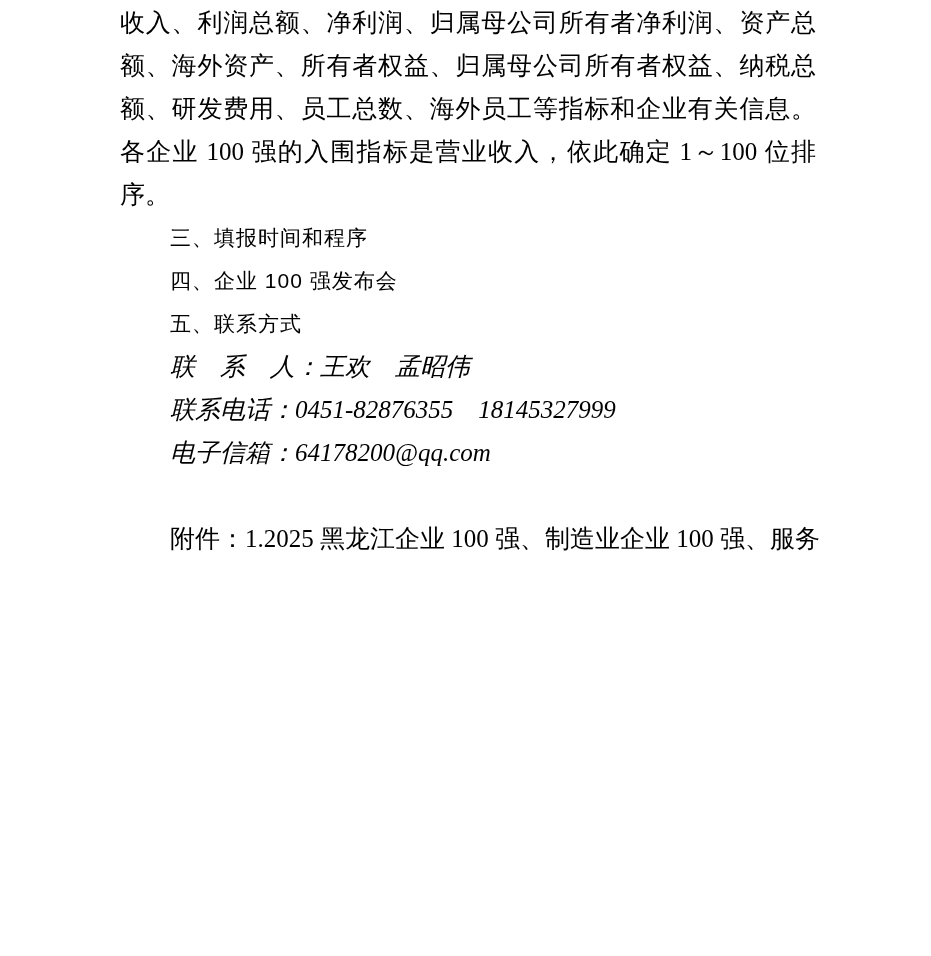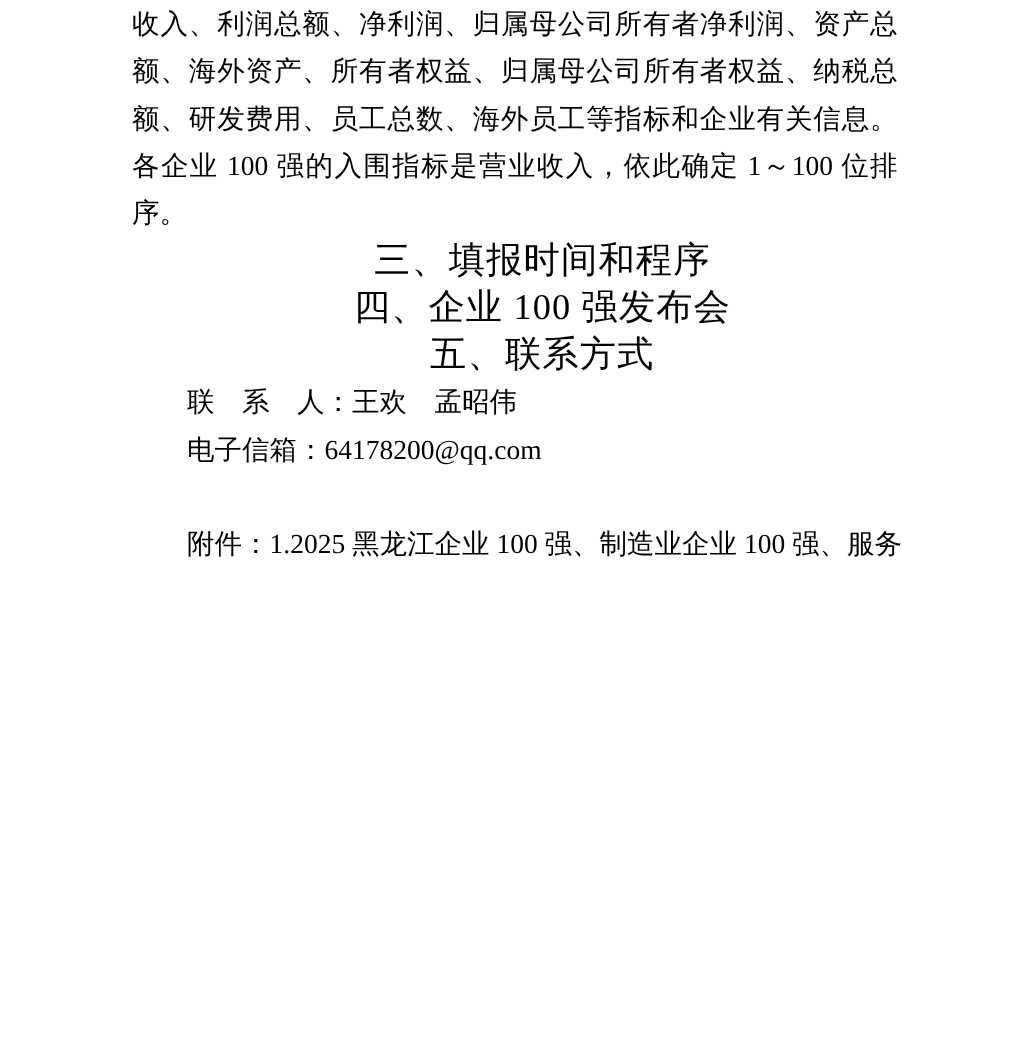--- a/index.html
+++ b/index.html
@@ -25,32 +25,32 @@
     margin: 0;
     padding: 0;
     font-weight: normal;
   }
   .para {
     text-align: justify;
     text-justify: inter-character;
   }
   .indent { text-indent: 50px; }
   .heading {
-    font-family: Liberation Serif, serif;
+    font-family: Liberation Sans, sans-serif;
     font-weight: 700;
-    font-size: 33px;
+    font-size: 21px;
     line-height: 43px;
     text-indent: 50px;
     letter-spacing: 1px;
-    text-align: center;
   }
   .bold { font-weight: 700; }
   .contact-line {
     text-indent: 50px;
     white-space: nowrap;
+    font-style: italic;
   }
   .attachment {
     text-indent: 50px;
     white-space: nowrap;
   }
   .spacer {
     height: 43px;
   }
 </style>
 </head>
@@ -64,20 +64,21 @@
     <h2 class="heading">三、填报时间和程序</h2>
 
 
     <h2 class="heading">四、企业 100 强发布会</h2>
 
 
     <h2 class="heading">五、联系方式</h2>
 
     <p class="contact-line">联　系　人：王欢　孟昭伟</p>
 
+    <p class="contact-line">联系电话：0451-82876355　18145327999</p>
 
     <p class="contact-line">电子信箱：64178200@qq.com</p>
 
 
     <div class="spacer"></div>
 
     <p class="attachment">附件：1.2025 黑龙江企业 100 强、制造业企业 100 强、服务</p>
 
   </div>
 </div>

